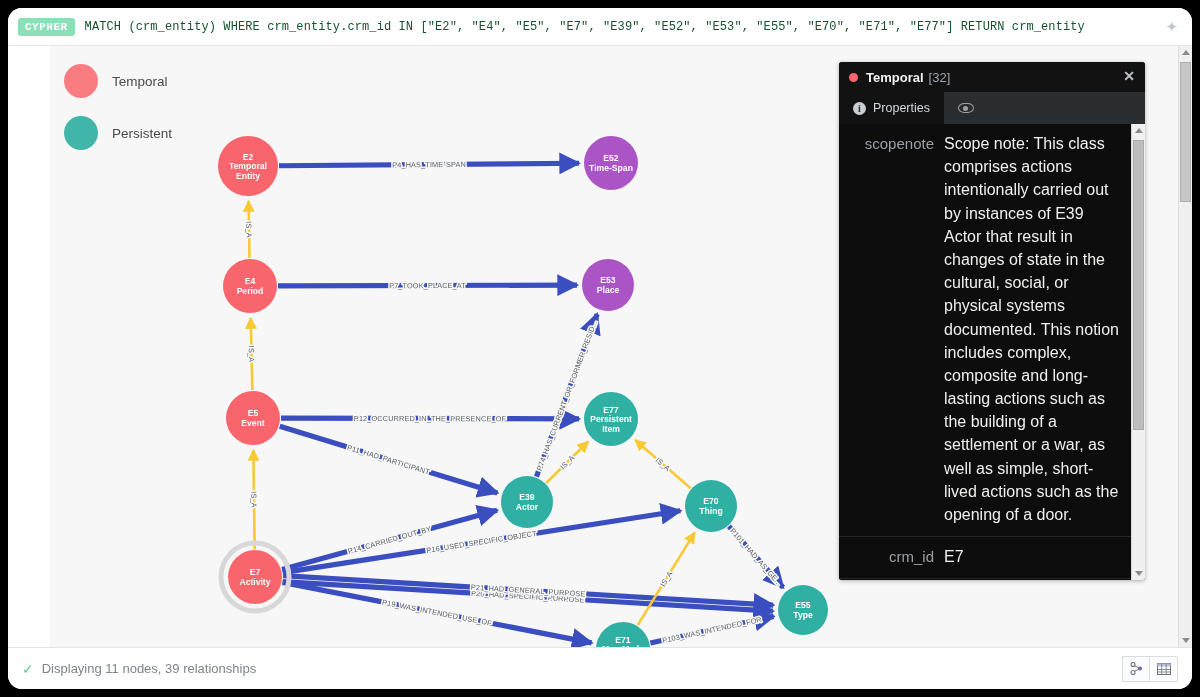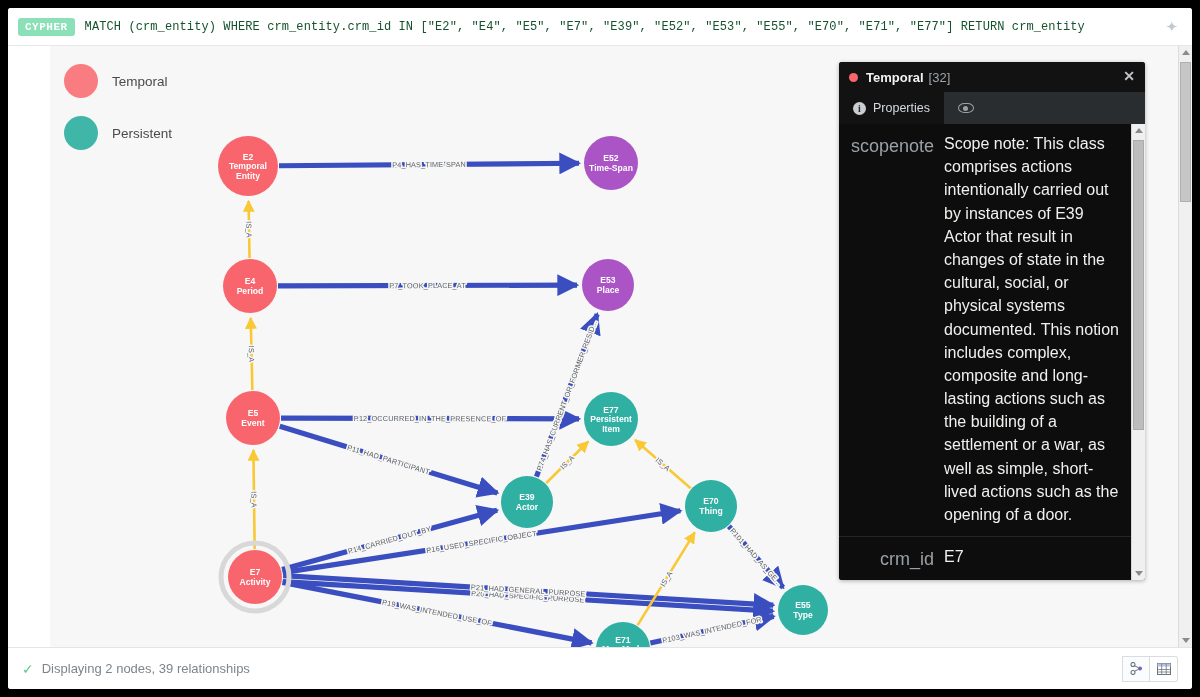--- a/index.html
+++ b/index.html
@@ -8,21 +8,21 @@
     width: 1200px; height: 697px;
     background: #000000;
     font-family: "Liberation Sans", sans-serif;
     overflow: hidden;
   }
   #app {
     position: absolute;
     left: 8px; top: 8px;
     width: 1184px; height: 681px;
     background: #ffffff;
-    border-radius: 3px;
+    border-radius: 14px;
     overflow: hidden;
   }
 
   
   #query-bar {
     position: absolute; left: 0; top: 0;
     width: 1184px; height: 38px;
     background: #ffffff;
     border-bottom: 1px solid #e8e8e8;
     display: flex; align-items: center;
@@ -176,21 +176,21 @@
   .prop-row {
     display: flex;
     border-bottom: 1px solid #22262a;
     padding: 8px 10px 10px 0;
   }
   .prop-key {
     width: 105px;
     flex: none;
     text-align: right;
     color: #9aa0a6;
-    font-size: 18px;
+    font-size: 15px;
     padding-right: 10px;
     padding-top: 1px;
     line-height: 1.45;
   }
   .prop-val {
     color: #f0f0ee;
     font-size: 16px;
     line-height: 1.45;
     flex: 1;
     word-wrap: break-word;
@@ -535,21 +535,21 @@
         <div class="sb-arrow up"></div>
       </div>
     <div id="graph-sb-thumb"></div>
     <div id="graph-sb-down">
         <div class="sb-arrow down"></div>
       </div>
   </div>
 
   <div id="footer">
     <span id="status-check">✓</span>
-    <span id="status-text">Displaying 2 nodes, 39 relationships</span>
+    <span id="status-text">Displaying 11 nodes, 39 relationships</span>
     <span id="footer-spacer"></span>
     <div class="view-btn">
       <svg width="13" height="13" viewBox="0 0 13 13">
         <circle cx="3" cy="2.5" r="2" fill="none" stroke="#6b7580" stroke-width="1.1"></circle>
         <circle cx="3" cy="10.5" r="2" fill="none" stroke="#6b7580" stroke-width="1.1"></circle>
         <circle cx="10" cy="6.5" r="2" fill="#7b5fc0"></circle>
         <line x1="4.4" y1="3.7" x2="8.4" y2="5.7" stroke="#6b7580" stroke-width="1"></line>
         <line x1="4.4" y1="9.3" x2="8.4" y2="7.4" stroke="#6b7580" stroke-width="1"></line>
       </svg>
     </div>

